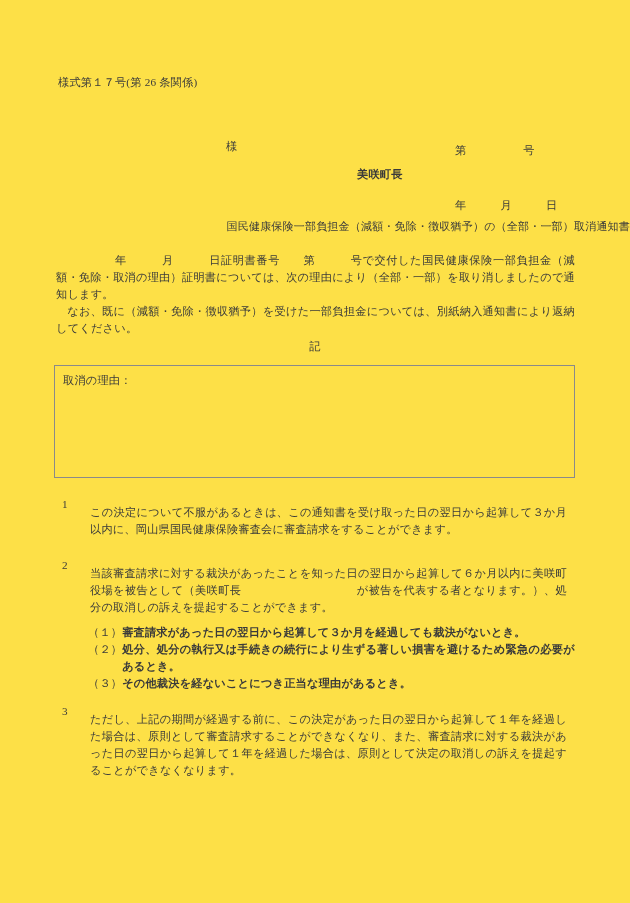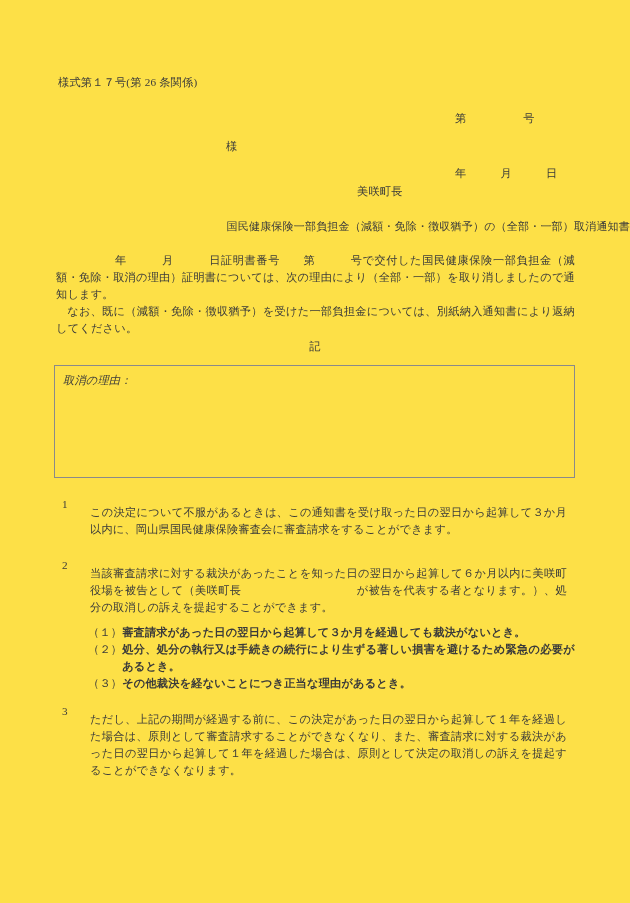--- a/index.html
+++ b/index.html
@@ -34,35 +34,36 @@
   
   .form-no {
     position: absolute;
     left: 58px;
     top: 74px;
   }
   
   .topright {
     position: absolute;
     left: 455px;
-    top: 73px;
+    top: 105px;
     line-height: 1.62;
   }
   .topright .row { display: block; white-space: pre; }
   
   .addressee {
     position: absolute;
     left: 226px;
     top: 138px;
   }
   
   .issuer {
     position: absolute;
     left: 357px;
-    top: 183px;
+    top: 166px;
+    font-weight: bold;
   }
   
   .title {
     position: absolute;
     left: 0;
     top: 218px;
     width: 630px;
     text-align: right;
     font-size: 11px;
   }
@@ -90,21 +91,20 @@
   }
   
   .reason-box {
     position: absolute;
     left: 54px;
     top: 365px;
     width: 521px;
     height: 113px;
     border: 1px solid #8a8a8a;
     box-sizing: border-box;
-    font-style: italic;
   }
   .reason-label {
     position: absolute;
     left: 8px;
     top: 6px;
   }
   
   .notes {
     position: absolute;
     left: 56px;

